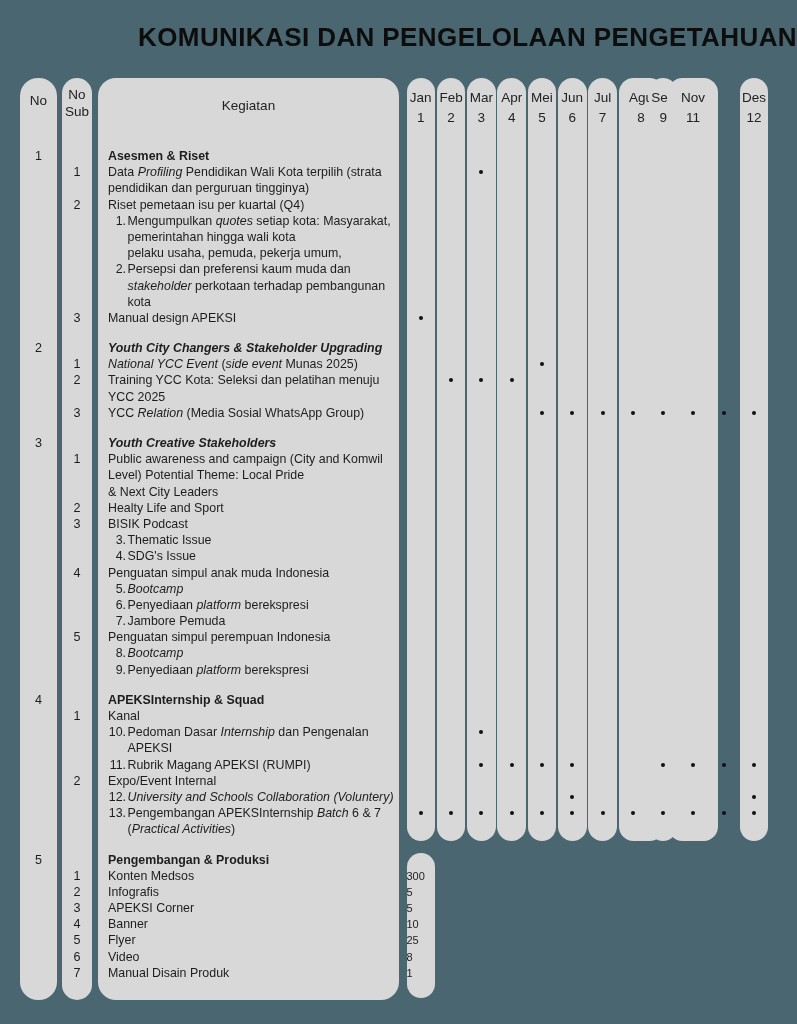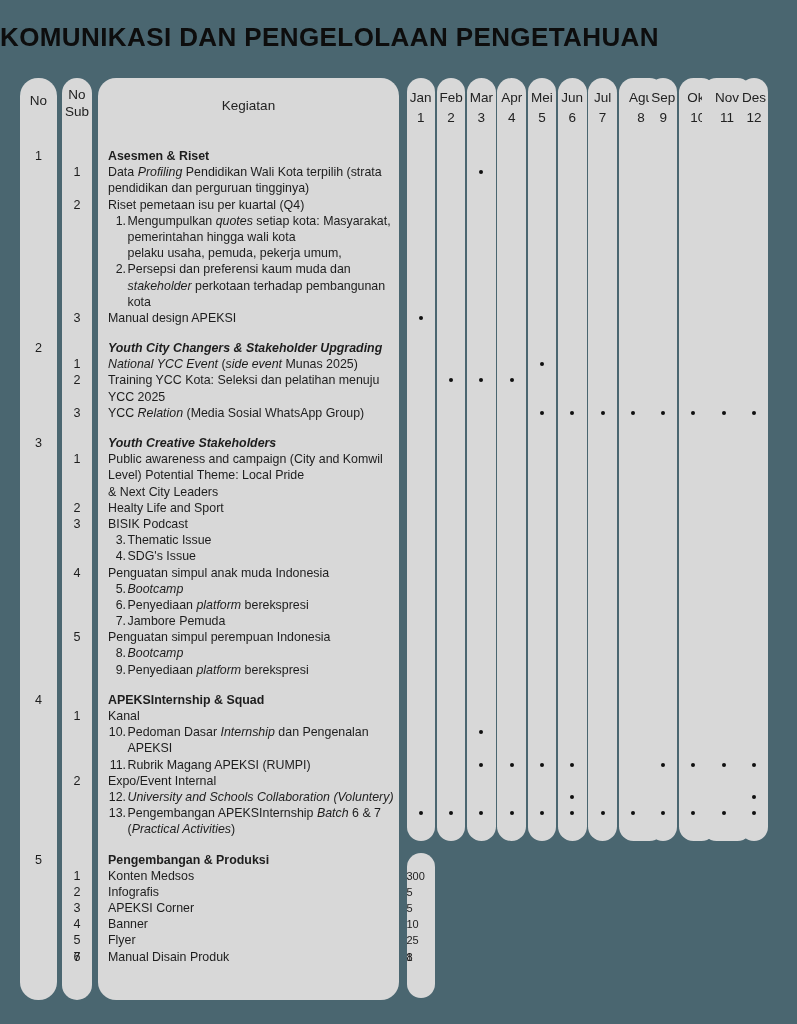--- a/index.html
+++ b/index.html
@@ -14,21 +14,21 @@
     position:relative;
     width:797px;height:1024px;
     background:var(--bg);
     overflow:hidden;
     font-family:"Liberation Sans",sans-serif;
     color:var(--text);
   }
   
   #title{
     position:absolute;top:22px;left:0;width:100%;
-    text-align:left;
+    text-align:right;
     font-size:26px;font-weight:bold;letter-spacing:0.4px;
     color:#0d0d0d;
   }
   
   .pill{
     position:absolute;
     background:var(--pill);
     border-radius:18px;
   }
   .month-pill{border-radius:14.5px;}
@@ -143,21 +143,21 @@
           <div>Sep</div>
           <div>9</div>
         </div>
       </div>
       <div class="pill month-pill" style="left: 679.2px; top: 78px; width: 37px; height: 763px;">
         <div class="mh">
           <div>Okt</div>
           <div>10</div>
         </div>
       </div>
-      <div class="pill month-pill" style="left: 702px; top: 78px; width: 50px; height: 763px;">
+      <div class="pill month-pill" style="left: 668px; top: 78px; width: 50px; height: 763px;">
         <div class="mh">
           <div>Nov</div>
           <div>11</div>
         </div>
       </div>
       <div class="pill month-pill" style="left: 739.8px; top: 78px; width: 28.5px; height: 763px; padding-left: 11px;">
         <div class="mh">
           <div>Des</div>
           <div>12</div>
         </div>
@@ -436,20 +436,23 @@
       </div>
       <div class="row">
         <div class="sub-cell">5</div>
         <div class="text-cell">
           <div class="line">Flyer</div>
         </div>
         <div class="qty-cell">25</div>
       </div>
       <div class="row">
         <div class="sub-cell">6</div>
+        <div class="text-cell">
+          <div class="line">Video</div>
+        </div>
         <div class="qty-cell">8</div>
       </div>
       <div class="row">
         <div class="sub-cell">7</div>
         <div class="text-cell">
           <div class="line">Manual Disain Produk</div>
         </div>
         <div class="qty-cell">1</div>
       </div>
     </div>

